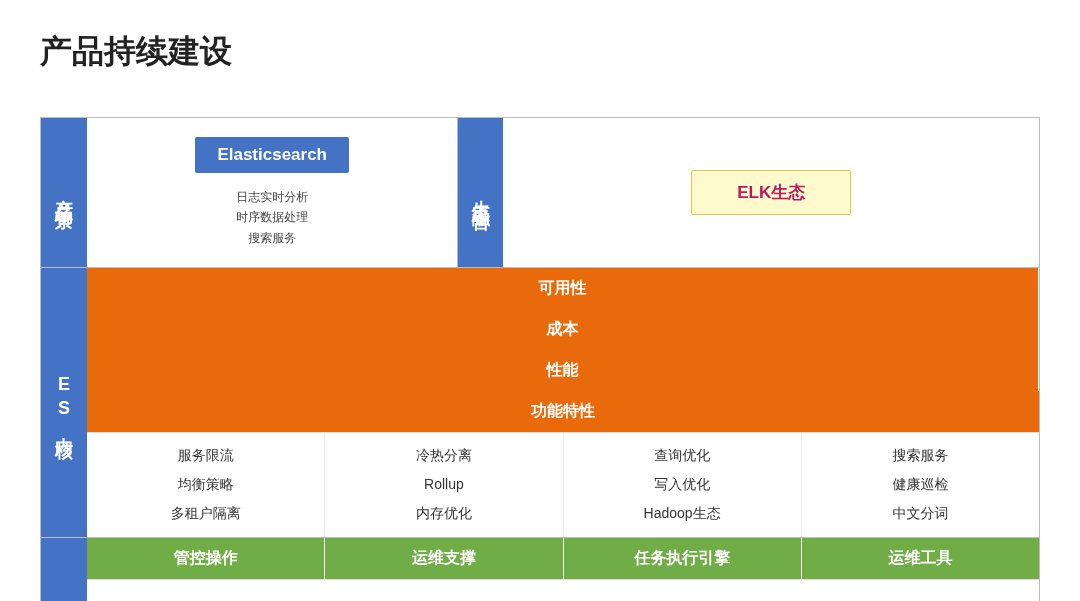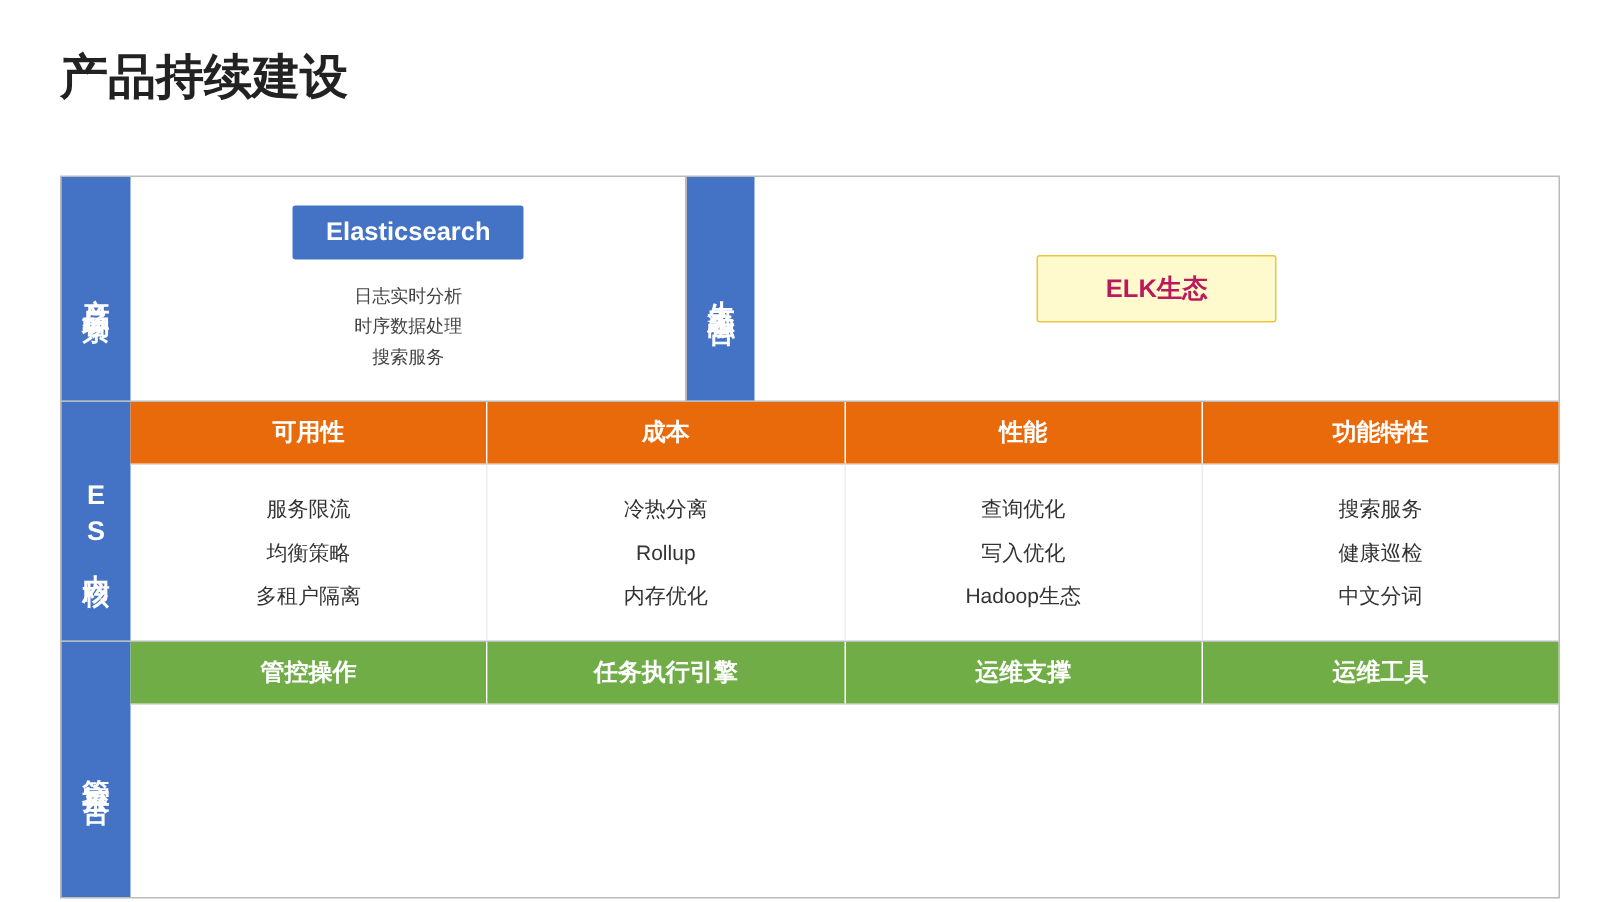--- a/index.html
+++ b/index.html
@@ -114,21 +114,21 @@
       font-size: 17px;
       font-weight: bold;
       padding: 10px 40px;
       border-radius: 2px;
       min-width: 160px;
       text-align: center;
     }
     
     .core-header {
       display: flex;
-      flex-direction: row;
+      flex-direction: column;
       border-bottom: 1px solid #ddd;
     }
     .core-header-cell {
       flex: 1;
       background: #E96A0A;
       color: #fff;
       font-size: 16px;
       font-weight: bold;
       text-align: center;
       padding: 10px 4px;
@@ -257,20 +257,20 @@
         </div>
       </div>
     </div>
   </div>
 
   <div class="row row3">
     <div class="side-label" style="writing-mode: vertical-lr; text-orientation: upright; letter-spacing: 4px;">管控平台</div>
     <div class="content-area">
       <div class="mgmt-header">
         <div class="mgmt-header-cell">管控操作</div>
+        <div class="mgmt-header-cell">运维支撑</div>
         <div class="mgmt-header-cell">任务执行引擎</div>
-        <div class="mgmt-header-cell">运维支撑</div>
         <div class="mgmt-header-cell">运维工具</div>
       </div>
     </div>
   </div>
 
 </div>
 
 </body></html>

